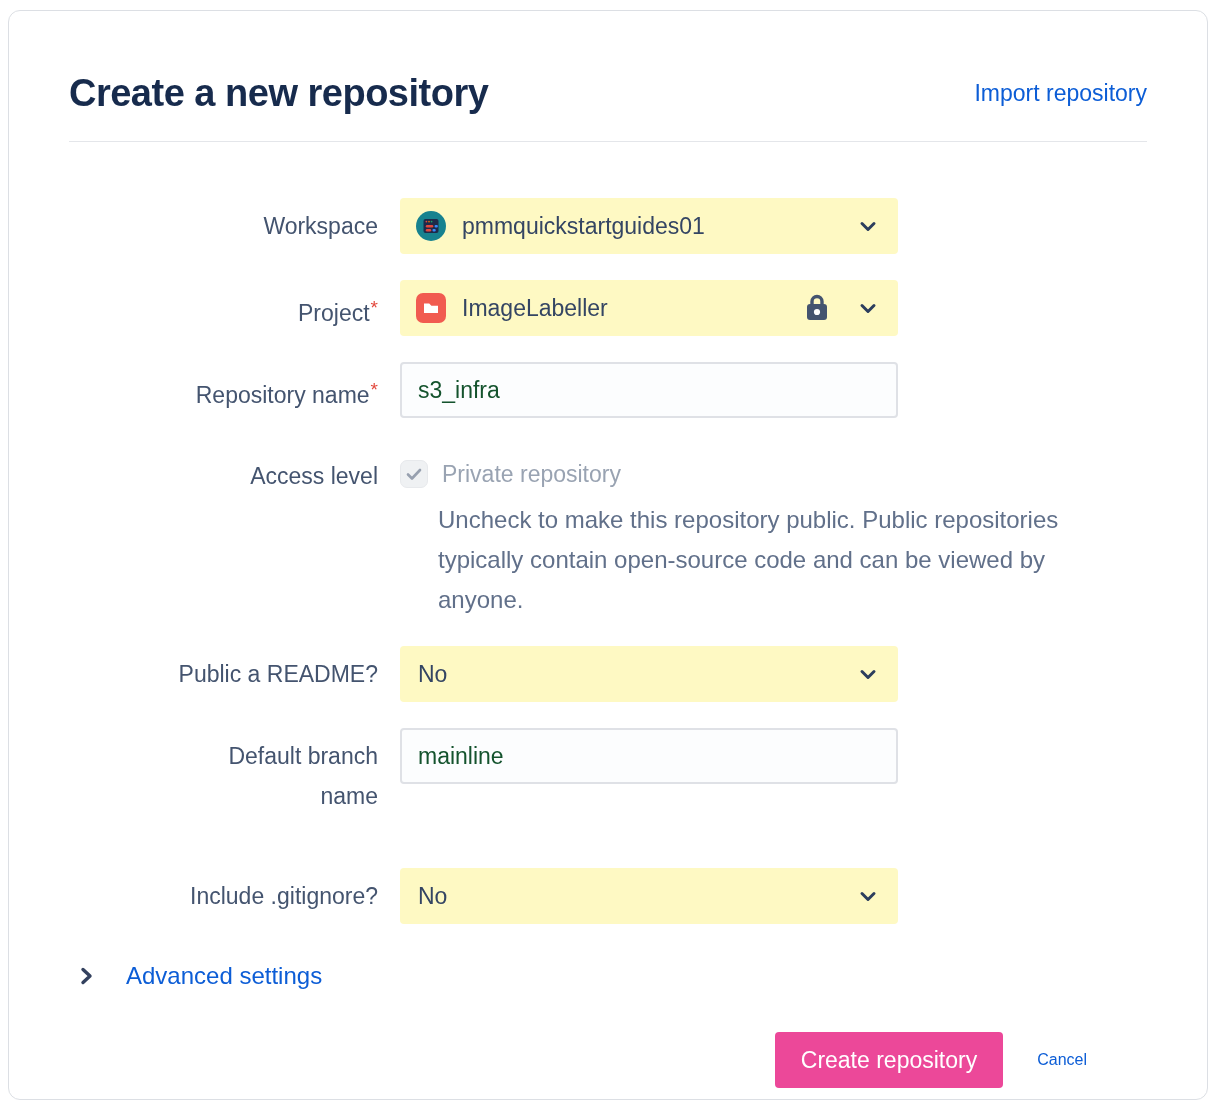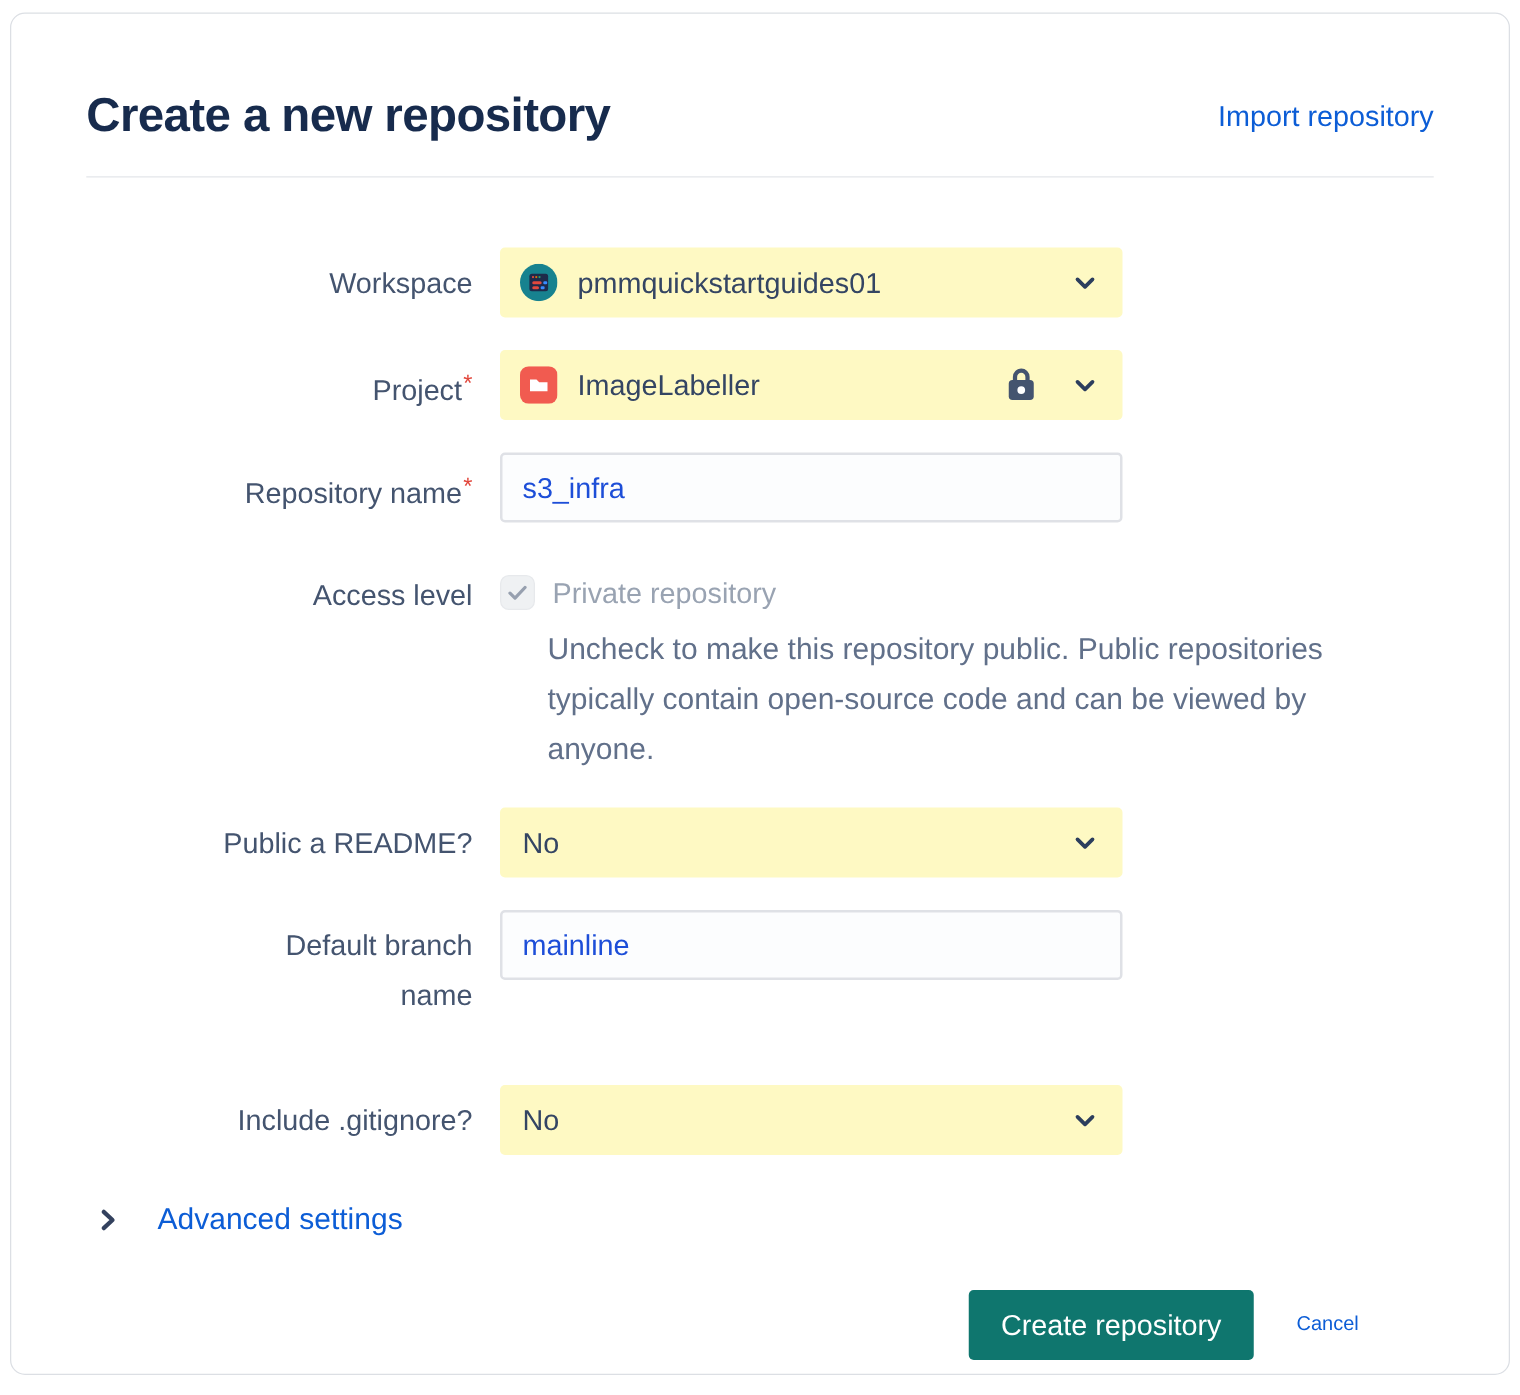--- a/index.html
+++ b/index.html
@@ -89,21 +89,21 @@
   .lockwrap { margin-left: auto; display: flex; align-items: center; }
   .lockwrap + .chev { margin-left: 26px; }
   .text-input {
     width: 100%;
     height: 56px;
     background: #FCFDFE;
     border: 2px solid #DFE1E6;
     border-radius: 4px;
     padding: 0 16px;
     font-size: 23px;
-    color: #1d4ed8;
+    color: #14532d;
     font-family: "Liberation Sans", "DejaVu Sans", sans-serif;
     outline: none;
   }
   .checkbox-line {
     display: flex;
     align-items: flex-end;
     height: 40px;
   }
   .checkbox {
     width: 28px;
@@ -143,21 +143,21 @@
   }
   .actions-row {
     display: flex;
     justify-content: flex-end;
     align-items: center;
     margin: 42px 46px 0 0;
   }
   .btn-primary {
     height: 56px;
     padding: 0 26px;
-    background: #0f766e;
+    background: #ec4899;
     border: none;
     border-radius: 4px;
     color: #ffffff;
     font-size: 23px;
     font-weight: 500;
     font-family: "Liberation Sans", "DejaVu Sans", sans-serif;
     cursor: pointer;
   }
   .btn-cancel {
     margin-left: 20px;

